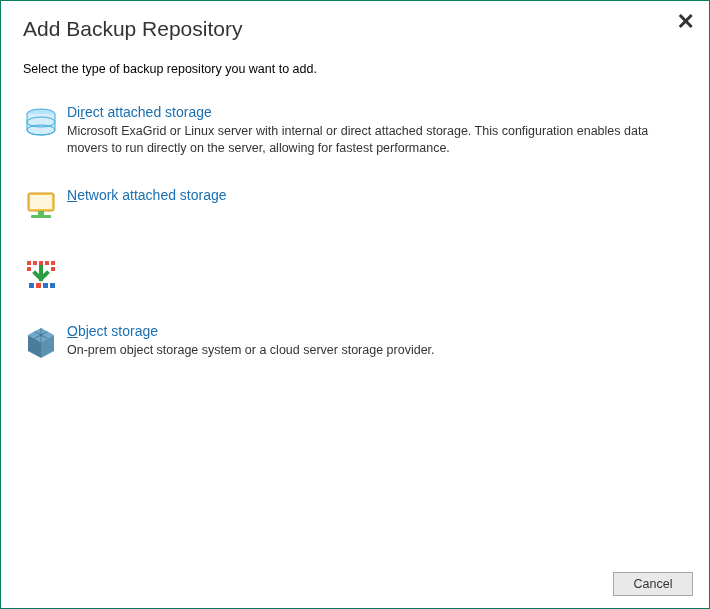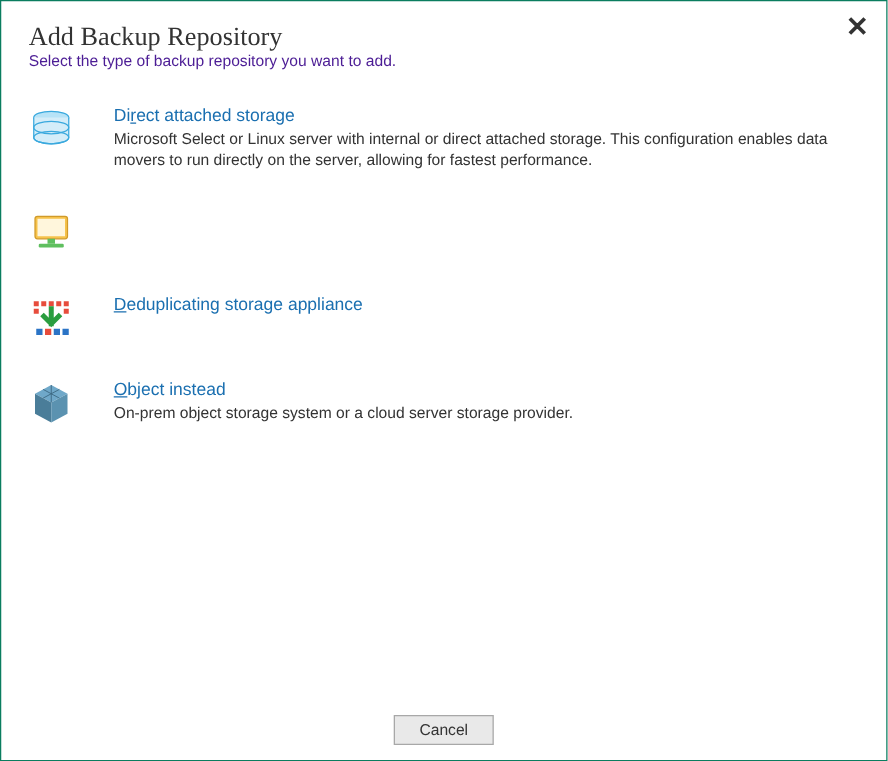--- a/index.html
+++ b/index.html
@@ -12,44 +12,43 @@
     position: relative;
     color: #333;
   }
   .header {
     padding: 16px 22px 8px 22px;
   }
   .title {
     font-size: 21px;
     font-weight: 400;
     color: #333;
-    font-family: Liberation Serif, serif;
   }
   .subtitle {
     font-size: 12.5px;
-    color: #4c1d95;
-    margin-top: 0;
+    color: #000000;
+    margin-top: 21px;
   }
   .close {
     position: absolute;
     top: 10px;
     right: 14px;
     font-size: 22px;
     font-weight: bold;
     cursor: pointer;
     line-height: 1;
     user-select: none;
   }
   .options {
     padding: 20px 22px 0 22px;
   }
   .option {
     display: flex;
     align-items: flex-start;
-    gap: 32px;
+    gap: 8px;
     margin-bottom: 30px;
     cursor: pointer;
   }
   .icon-wrap {
     width: 36px;
     height: 36px;
     flex: 0 0 36px;
     display: flex;
     align-items: flex-start;
     justify-content: center;
@@ -64,21 +63,21 @@
   .opt-title .accel { text-decoration: underline; }
   .opt-desc {
     font-size: 12.5px;
     color: #333;
     line-height: 1.35;
   }
   .footer {
     position: absolute;
     bottom: 0; left: 0; right: 0;
     display: flex;
-    justify-content: center;
+    justify-content: flex-end;
     padding: 12px 16px;
   }
   .btn {
     min-width: 80px;
     padding: 4px 14px;
     font-size: 12.5px;
     background: #e9e9e9;
     border: 1px solid #a8a8a8;
     cursor: pointer;
     text-align: center;
@@ -102,34 +101,37 @@
         <ellipse cx="18" cy="8" rx="14" ry="5" fill="#b7e3f7" stroke="#3aa9de" stroke-width="1"></ellipse>
         <path d="M4 8 v16 a14 5 0 0 0 28 0 V8" fill="#d4edf9" stroke="#3aa9de" stroke-width="1"></path>
         <ellipse cx="18" cy="16" rx="14" ry="5" fill="none" stroke="#3aa9de" stroke-width="1"></ellipse>
         <ellipse cx="18" cy="24" rx="14" ry="5" fill="none" stroke="#3aa9de" stroke-width="1"></ellipse>
       </svg>
     </div>
     <div class="opt-body">
       <div class="opt-title">
         <span>Di</span><span class="accel">r</span><span>ect attached storage</span>
       </div>
-      <div class="opt-desc">Microsoft Select or Linux server with internal or direct attached storage. This configuration enables data movers to run directly on the server, allowing for fastest performance.</div>
+      <div class="opt-desc">Microsoft ExaGrid or Linux server with internal or direct attached storage. This configuration enables data movers to run directly on the server, allowing for fastest performance.</div>
     </div>
   </div>
 
   <div class="option">
     <div class="icon-wrap">
       <svg width="36" height="36" viewBox="0 0 36 36">
         <rect x="5" y="4" width="26" height="18" rx="2" fill="#f6c24a" stroke="#d09a2a" stroke-width="1"></rect>
         <rect x="7" y="6" width="22" height="14" fill="#fff6dc"></rect>
         <rect x="15" y="22" width="6" height="4" fill="#5fbf5f"></rect>
         <rect x="8" y="26" width="20" height="3" rx="1" fill="#5fbf5f"></rect>
       </svg>
     </div>
     <div class="opt-body">
+      <div class="opt-title">
+        <span></span><span class="accel">N</span><span>etwork attached storage</span>
+      </div>
     </div>
   </div>
 
   <div class="option">
     <div class="icon-wrap">
       <svg width="36" height="36" viewBox="0 0 36 36">
         <g fill="#e74c3c">
             <rect x="4" y="4" width="4" height="4"></rect>
             <rect x="10" y="4" width="4" height="4"></rect>
             <rect x="16" y="4" width="4" height="4"></rect>
@@ -143,40 +145,37 @@
         <path d="M18 10 L18 22 M12 16 L18 22 L24 16" stroke="#2a9d3f" stroke-width="4" fill="none" stroke-linecap="square"></path>
         <g>
             <rect x="6" y="26" width="5" height="5" fill="#2b74c6"></rect>
             <rect x="13" y="26" width="5" height="5" fill="#e74c3c"></rect>
             <rect x="20" y="26" width="5" height="5" fill="#2b74c6"></rect>
             <rect x="27" y="26" width="5" height="5" fill="#2b74c6"></rect>
           </g>
       </svg>
     </div>
     <div class="opt-body">
-      <div class="opt-title">
-        <span></span><span class="accel">D</span><span>eduplicating storage appliance</span>
-      </div>
     </div>
   </div>
 
   <div class="option">
     <div class="icon-wrap">
       <svg width="36" height="36" viewBox="0 0 36 36">
         <polygon points="18,3 31,10 18,17 5,10" fill="#6fa8c9"></polygon>
         <polygon points="5,10 18,17 18,33 5,26" fill="#4a7d99"></polygon>
         <polygon points="31,10 18,17 18,33 31,26" fill="#5b92b0"></polygon>
         <line x1="18" y1="3" x2="18" y2="17" stroke="#3a6780" stroke-width="0.7"></line>
         <line x1="11.5" y1="6.5" x2="24.5" y2="13.5" stroke="#3a6780" stroke-width="0.7"></line>
         <line x1="24.5" y1="6.5" x2="11.5" y2="13.5" stroke="#3a6780" stroke-width="0.7"></line>
       </svg>
     </div>
     <div class="opt-body">
       <div class="opt-title">
-        <span></span><span class="accel">O</span><span>bject instead</span>
+        <span></span><span class="accel">O</span><span>bject storage</span>
       </div>
       <div class="opt-desc">On-prem object storage system or a cloud server storage provider.</div>
     </div>
   </div>
 
 </div>
 
 <div class="footer">
   <div class="btn">Cancel</div>
 </div>

